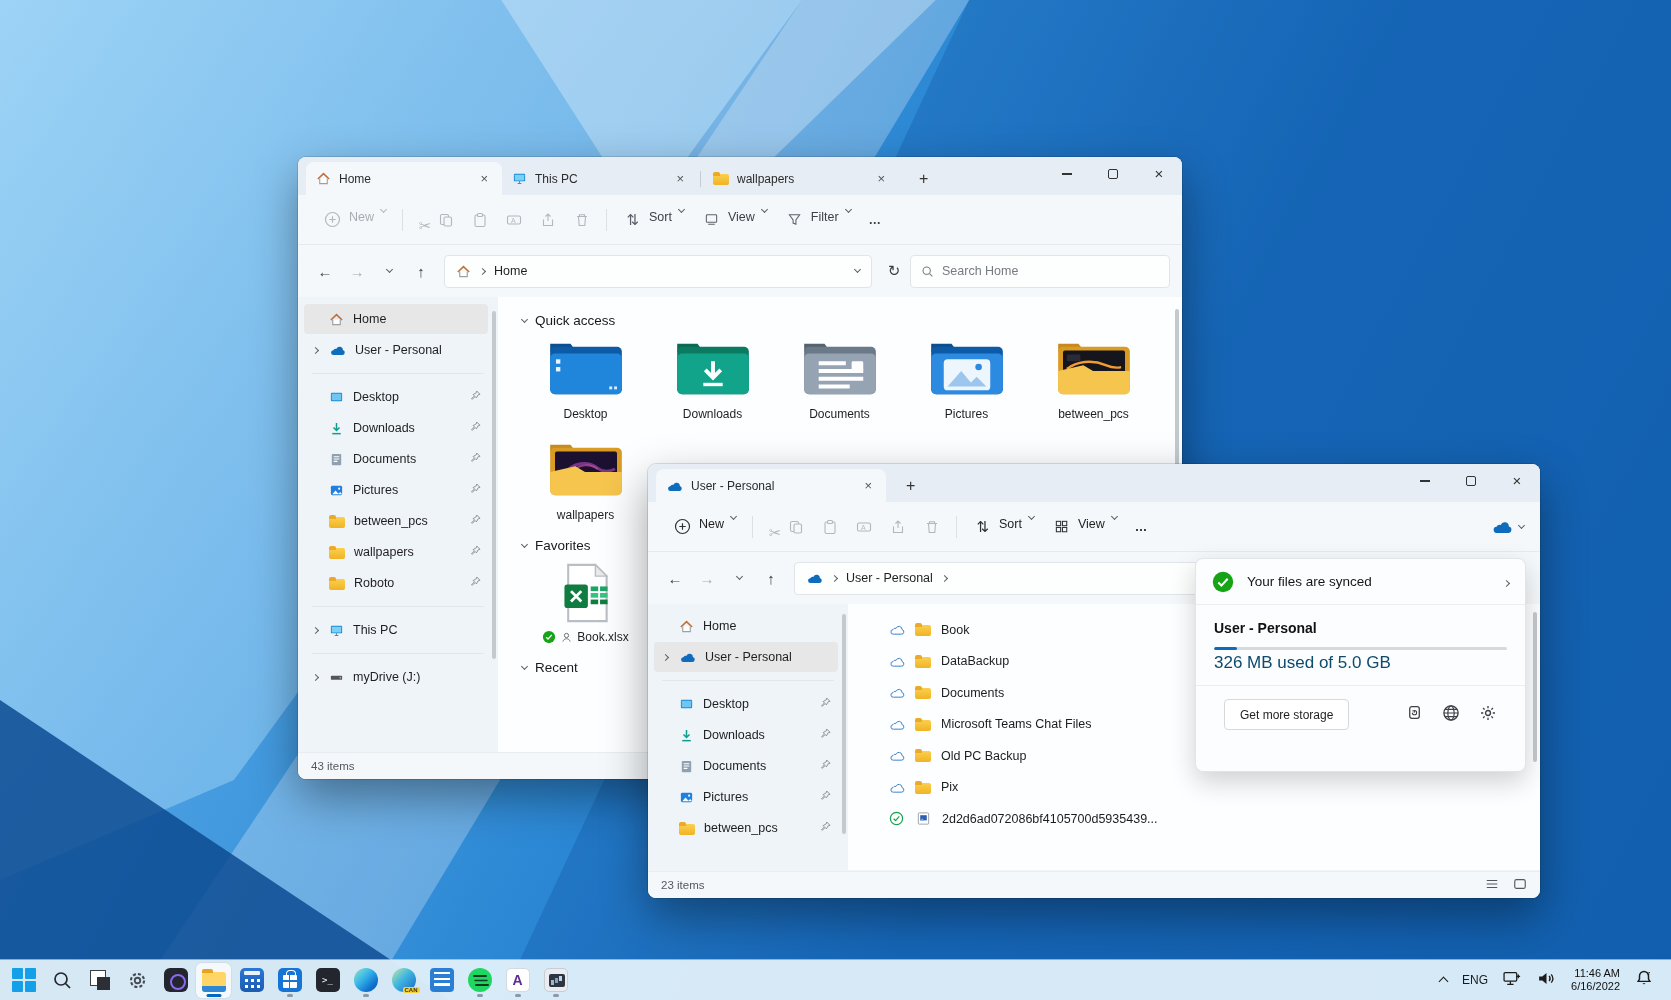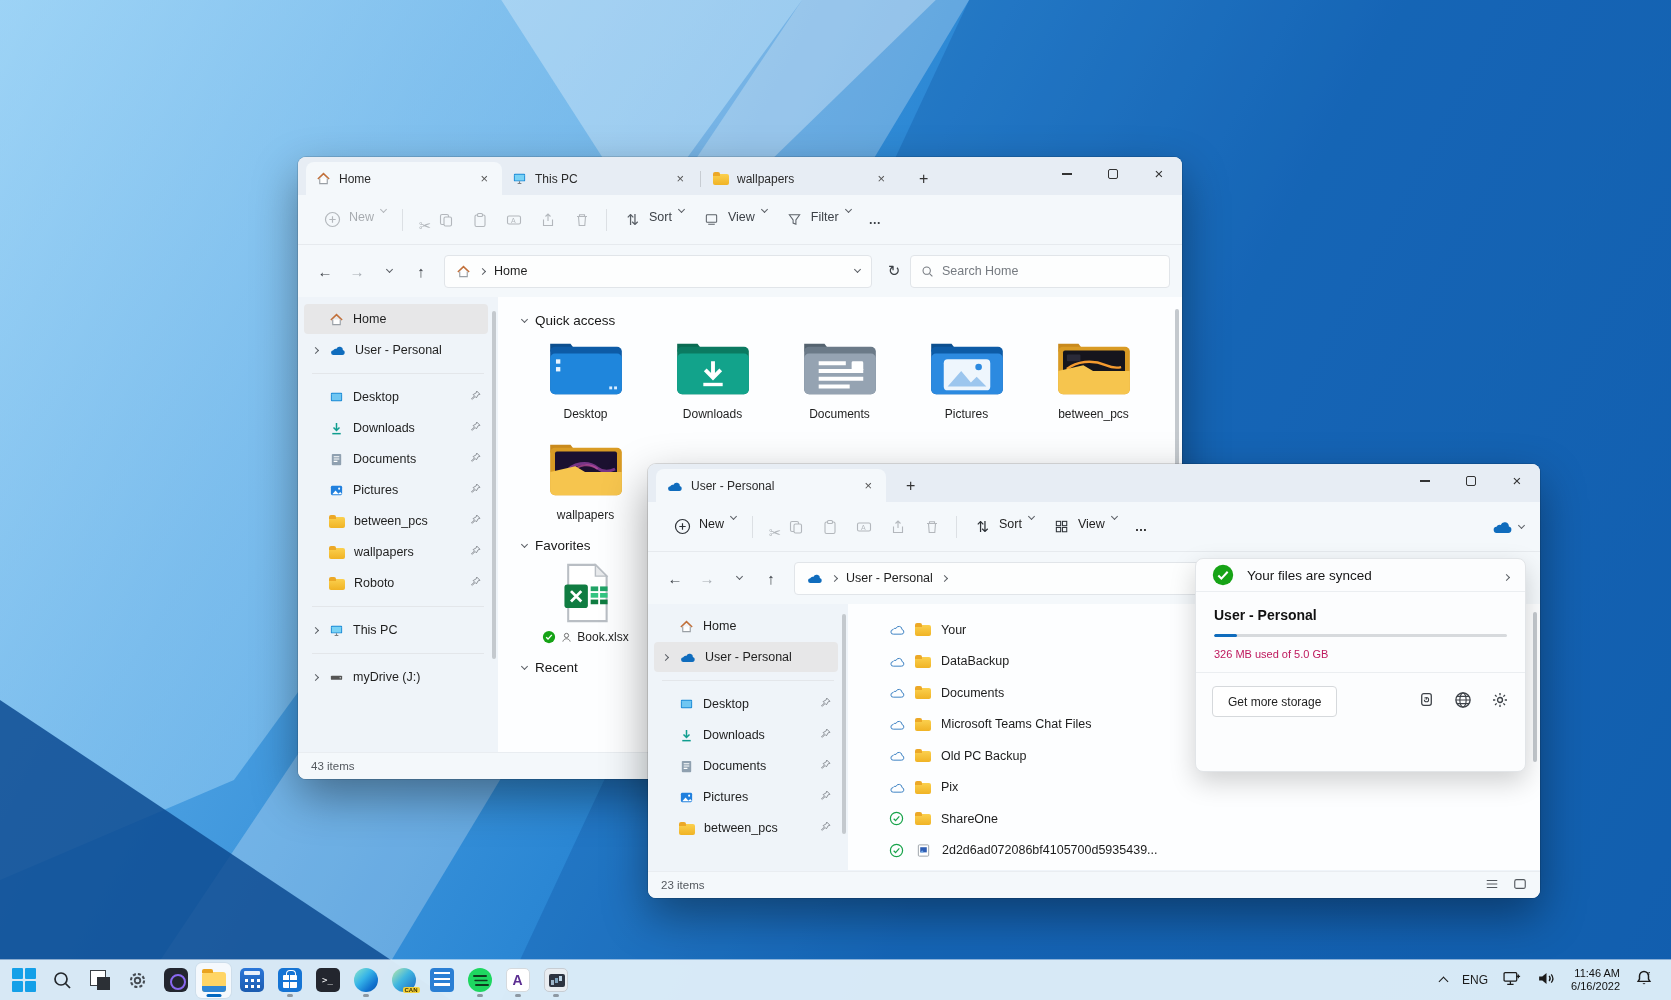--- a/index.html
+++ b/index.html
@@ -79,28 +79,28 @@
   .statusbar{position:absolute;left:0;right:0;bottom:0;height:27px;background:#f4f8fb;display:flex;align-items:center;padding:0 13px;font-size:11.5px;color:#54595f;border-top:1px solid #e9edf1}
   .sb-views{margin-left:auto;display:flex;gap:14px;align-items:center}
 
   
   .sfolder{width:16px;height:13px;position:relative;flex:0 0 auto}
   .sfolder::before{content:"";position:absolute;left:0;right:0;top:2px;bottom:0;background:linear-gradient(#fbd04e,#f0b325);border-radius:2px}
   .sfolder::after{content:"";position:absolute;left:0;top:0;width:7px;height:4px;background:#eca827;border-radius:2px 2px 0 0}
 
   
   .flyout{position:absolute;top:94px;left:547px;width:331px;height:214px;background:#fcfdfe;border:1px solid #e2e5e8;border-radius:8px;box-shadow:0 10px 26px rgba(0,0,0,.18);z-index:9}
-  .fly-sync{height:33px;display:flex;align-items:center;gap:13px;padding:0 16px;font-size:13.5px;color:#161616;border-bottom:1px solid #ebeef1}
+  .fly-sync{height:46px;display:flex;align-items:center;gap:13px;padding:0 16px;font-size:13.5px;color:#161616;border-bottom:1px solid #ebeef1}
   .fly-sync .go{margin-left:auto;color:#555}
   .fly-store{padding:15px 18px 12px;border-bottom:1px solid #ebeef1}
   .fly-store h3{font-size:14px;color:#111;font-weight:bold;margin-bottom:11px}
   .bar{height:3px;background:#d7dadd;border-radius:2px;overflow:hidden}
   .bar .fill{height:100%;width:8%;background:#0f6cbd;border-radius:2px}
-  .used{font-size:11px;color:#be185d;margin-top:11px}
-  .fly-actions{display:flex;padding:13px 16px;gap:20px}
+  .used{font-size:17px;color:#0c4a6e;margin-top:3px}
+  .fly-actions{display:flex;padding:13px 28px;gap:20px}
   .cta{height:31px;padding:0 15px;background:#fff;border:1px solid #d6d9dc;border-radius:4px;font-size:12px;color:#1f1f1f}
   .fly-icons{margin-left:auto;display:flex;gap:19px;align-items:center}
 
   .od-chip{margin-left:auto;display:flex;align-items:center;gap:6px}
 
   
   .taskbar{position:absolute;left:0;right:0;bottom:0;height:40px;background:rgba(226,240,250,.95);display:flex;align-items:center;padding:0 6px;z-index:20;box-shadow:0 -1px 0 rgba(255,255,255,.5)}
   .tb-icons{display:flex;align-items:center;gap:3px}
   .tbi{width:35px;height:35px;border-radius:6px;display:grid;place-items:center;position:relative}
   .tbi.active{background:rgba(255,255,255,.75);box-shadow:0 0 0 1px rgba(0,0,0,.04)}
@@ -706,21 +706,21 @@
     <div class="content">
       <div class="files">
         <div class="fcol">
           <div class="frow">
             <span class="sico">
                 <svg width="16" height="11" viewBox="0 0 24 16">
                   <path d="M19.5 8.1a4.6 4.6 0 0 0-8.9-1.8A3.9 3.9 0 0 0 6 8.2 3.4 3.4 0 0 0 6.6 15h11.8a3.5 3.5 0 0 0 1.1-6.9z" fill="none" stroke="#3f83c4" stroke-width="1.5"></path>
                 </svg>
               </span>
             <span class="sfolder"></span>
-            <span>Your</span>
+            <span>Book</span>
           </div>
           <div class="frow">
             <span class="sico">
                 <svg width="16" height="11" viewBox="0 0 24 16">
                   <path d="M19.5 8.1a4.6 4.6 0 0 0-8.9-1.8A3.9 3.9 0 0 0 6 8.2 3.4 3.4 0 0 0 6.6 15h11.8a3.5 3.5 0 0 0 1.1-6.9z" fill="none" stroke="#3f83c4" stroke-width="1.5"></path>
                 </svg>
               </span>
             <span class="sfolder"></span>
             <span>DataBackup</span>
           </div>
@@ -752,30 +752,20 @@
             <span>Old PC Backup</span>
           </div>
           <div class="frow">
             <span class="sico">
                 <svg width="16" height="11" viewBox="0 0 24 16">
                   <path d="M19.5 8.1a4.6 4.6 0 0 0-8.9-1.8A3.9 3.9 0 0 0 6 8.2 3.4 3.4 0 0 0 6.6 15h11.8a3.5 3.5 0 0 0 1.1-6.9z" fill="none" stroke="#3f83c4" stroke-width="1.5"></path>
                 </svg>
               </span>
             <span class="sfolder"></span>
             <span>Pix</span>
-          </div>
-          <div class="frow">
-            <span class="sico">
-                <svg width="15" height="15" viewBox="0 0 16 16">
-                  <circle cx="8" cy="8" r="6.5" fill="none" stroke="#18a34a" stroke-width="1.3"></circle>
-                  <path d="M5 8.3l2 2 4-4.6" fill="none" stroke="#18a34a" stroke-width="1.3"></path>
-                </svg>
-              </span>
-            <span class="sfolder"></span>
-            <span>ShareOne</span>
           </div>
           <div class="frow">
             <span class="sico">
                 <svg width="15" height="15" viewBox="0 0 16 16">
                   <circle cx="8" cy="8" r="6.5" fill="none" stroke="#18a34a" stroke-width="1.3"></circle>
                   <path d="M5 8.3l2 2 4-4.6" fill="none" stroke="#18a34a" stroke-width="1.3"></path>
                 </svg>
               </span>
             <span class="sico">
                 <svg width="15" height="15" viewBox="0 0 16 16">

